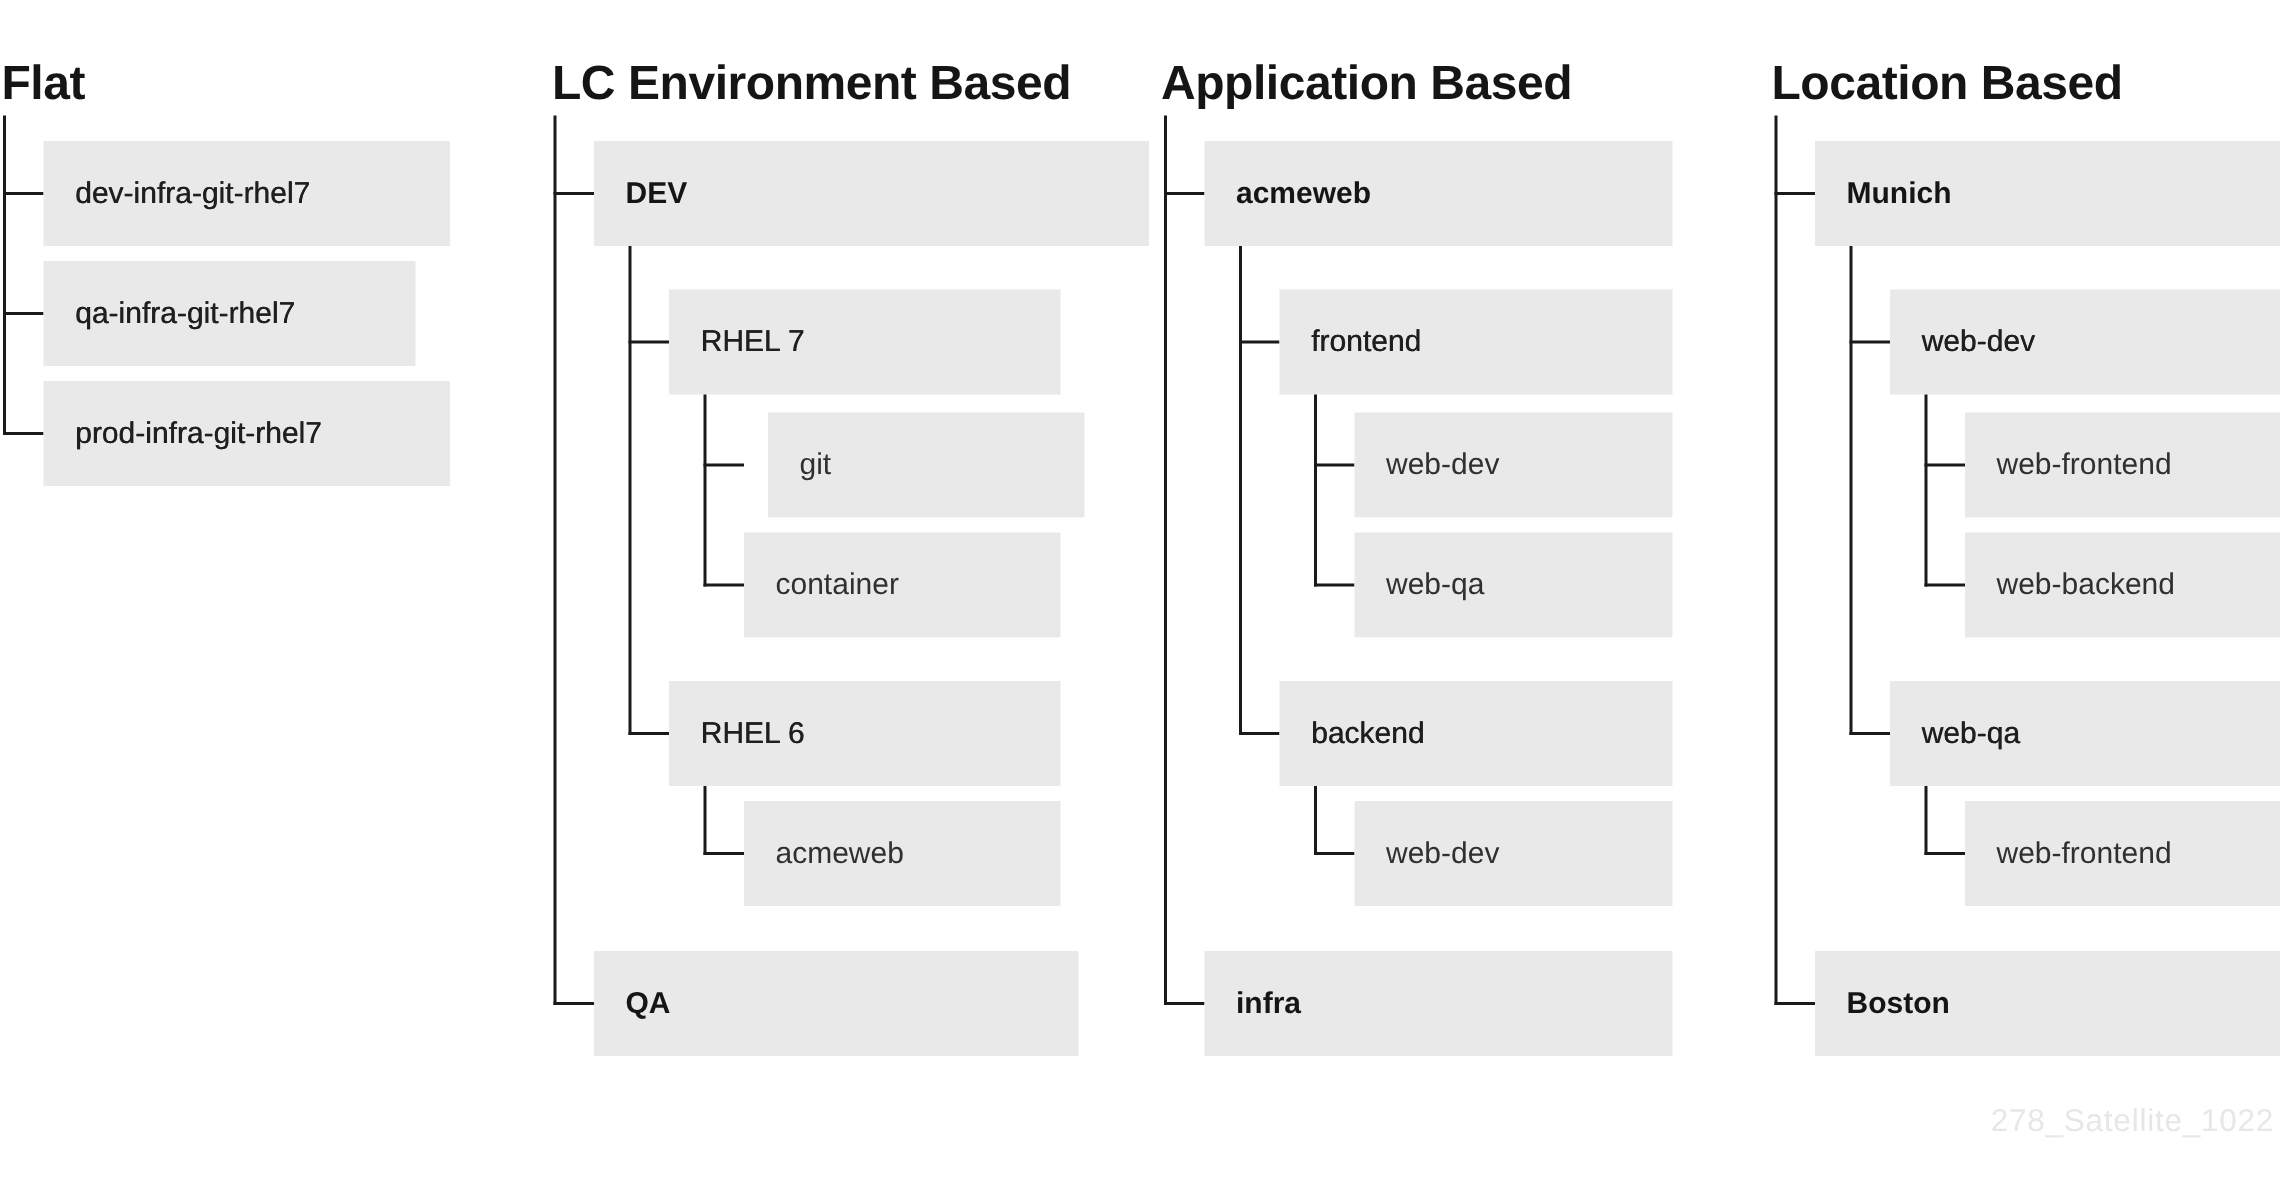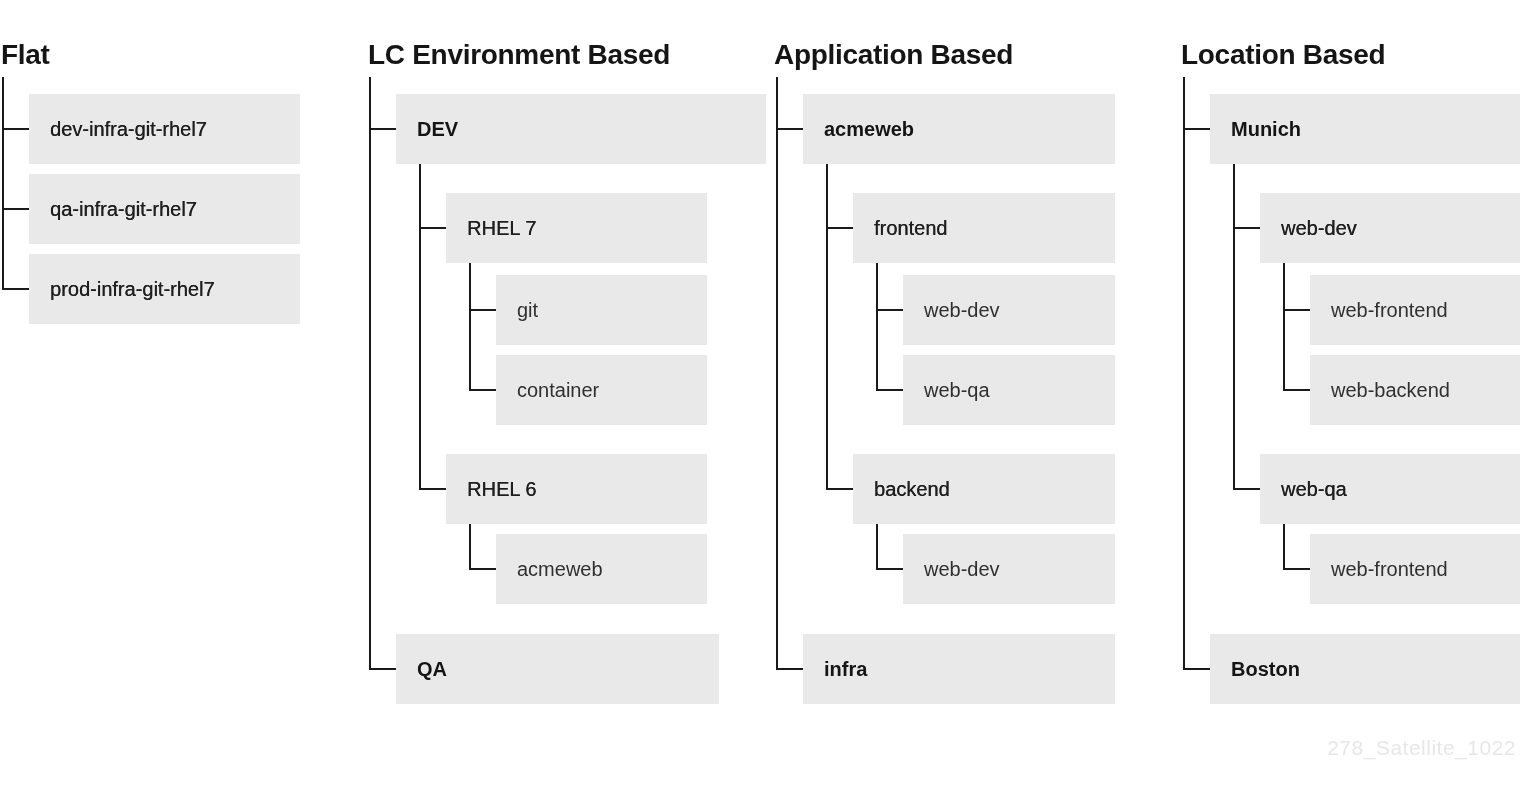--- a/index.html
+++ b/index.html
@@ -11,21 +11,21 @@
   .canvas {
     position: relative;
     width: 1520px;
     height: 786px;
     background: #ffffff;
     overflow: hidden;
   }
   .col-title {
     position: absolute;
     top: 41px;
-    font-size: 28px;
+    font-size: 32px;
     line-height: 28px;
     font-weight: 700;
     color: #151515;
     letter-spacing: -0.3px;
     white-space: nowrap;
   }
   .box {
     position: absolute;
     height: 70px;
     background: #e9e9e9;
@@ -68,21 +68,21 @@
 <div class="canvas">
 
   <div class="col-title" style="left:1px">Flat</div>
   <div class="vline" style="left:2px; top:77px; height:213px"></div>
   <div class="hline" style="left:2px; top:128px"></div>
   <div class="hline" style="left:2px; top:208px"></div>
   <div class="hline" style="left:2px; top:288px"></div>
   <div class="box w500" style="left:29px; top:94px; width:271px">
     <span>dev-infra-git-rhel7</span>
   </div>
-  <div class="box w500" style="left:29px; top:174px; width:271px">
+  <div class="box w500" style="left:29px; top:174px; width:248px">
     <span>qa-infra-git-rhel7</span>
   </div>
   <div class="box w500" style="left:29px; top:254px; width:271px">
     <span>prod-infra-git-rhel7</span>
   </div>
 
   <div class="col-title" style="left:368px">LC Environment Based</div>
   <div class="vline" style="left:369px; top:77px; height:593px"></div>
   <div class="hline" style="left:369px; top:128px"></div>
   <div class="hline" style="left:369px; top:668px"></div>
@@ -91,21 +91,21 @@
   </div>
   <div class="vline" style="left:419px; top:164px; height:326px"></div>
   <div class="hline" style="left:419px; top:227px"></div>
   <div class="hline" style="left:419px; top:488px"></div>
   <div class="box w500" style="left:446px; top:193px; width:261px">
     <span>RHEL 7</span>
   </div>
   <div class="vline" style="left:469px; top:263px; height:128px"></div>
   <div class="hline" style="left:469px; top:309px"></div>
   <div class="hline" style="left:469px; top:389px"></div>
-  <div class="box" style="left:496px; top:275px; width:211px">
+  <div class="box" style="left:512px; top:275px; width:211px">
     <span>git</span>
   </div>
   <div class="box" style="left:496px; top:355px; width:211px">
     <span>container</span>
   </div>
   <div class="box w500" style="left:446px; top:454px; width:261px">
     <span>RHEL 6</span>
   </div>
   <div class="vline" style="left:469px; top:524px; height:46px"></div>
   <div class="hline" style="left:469px; top:568px"></div>

